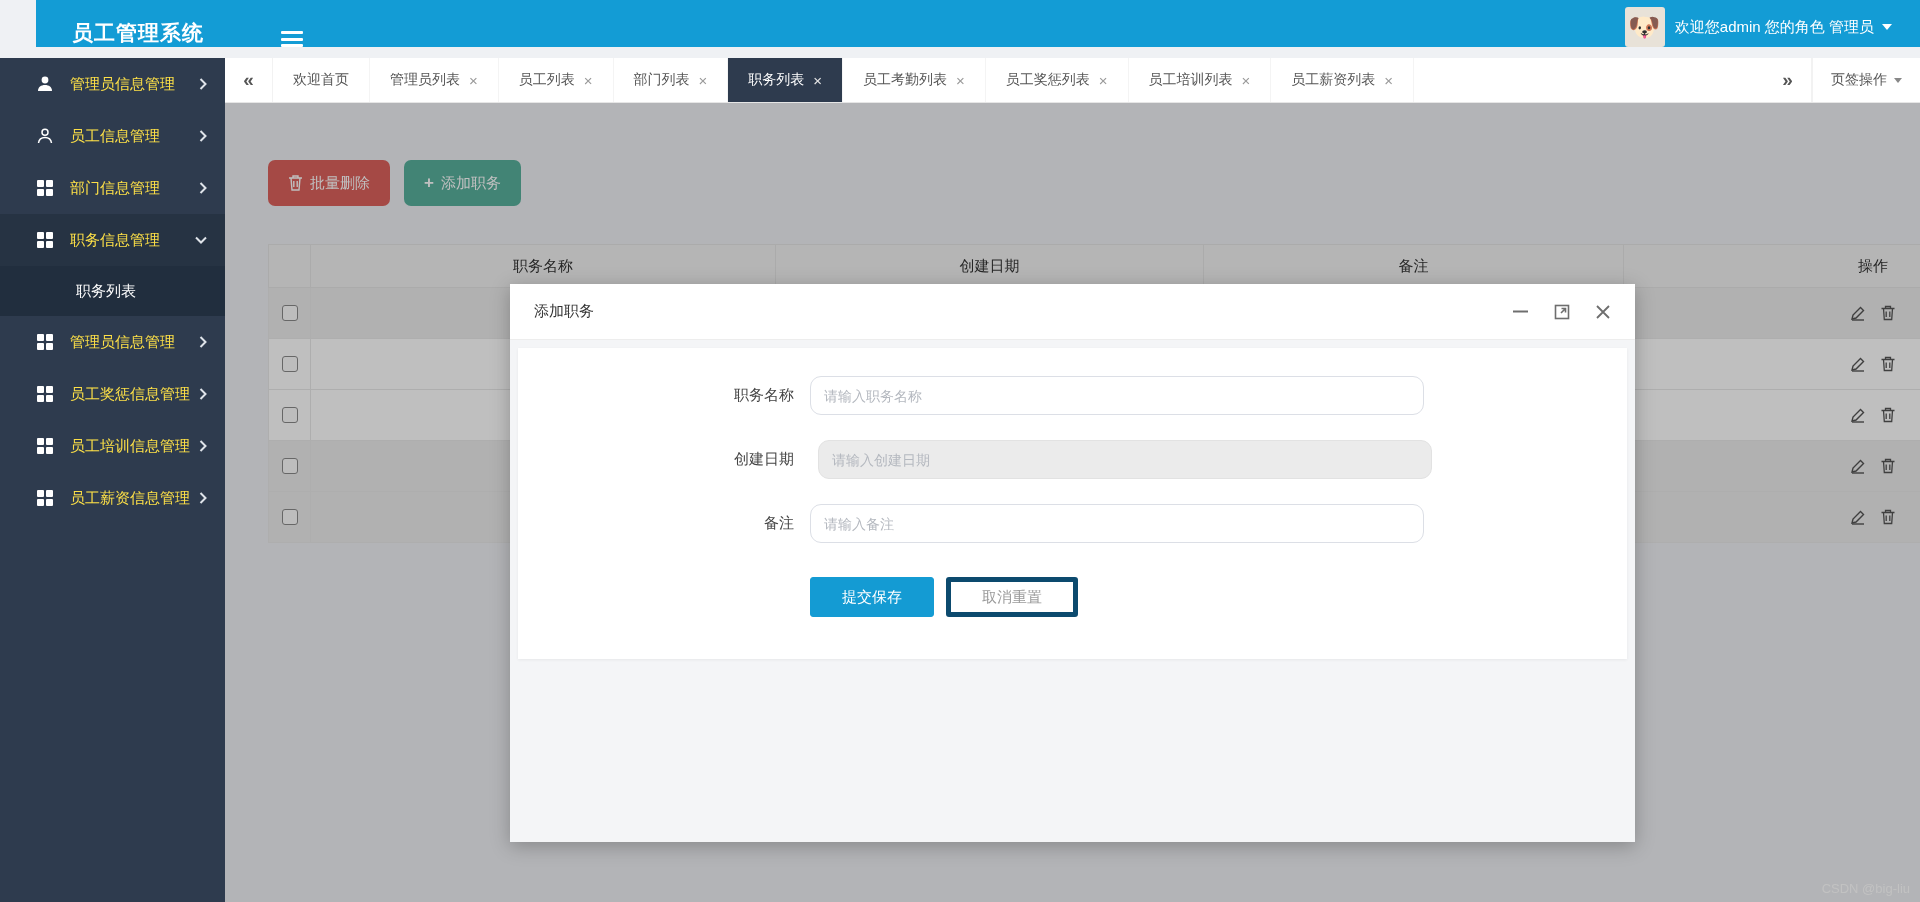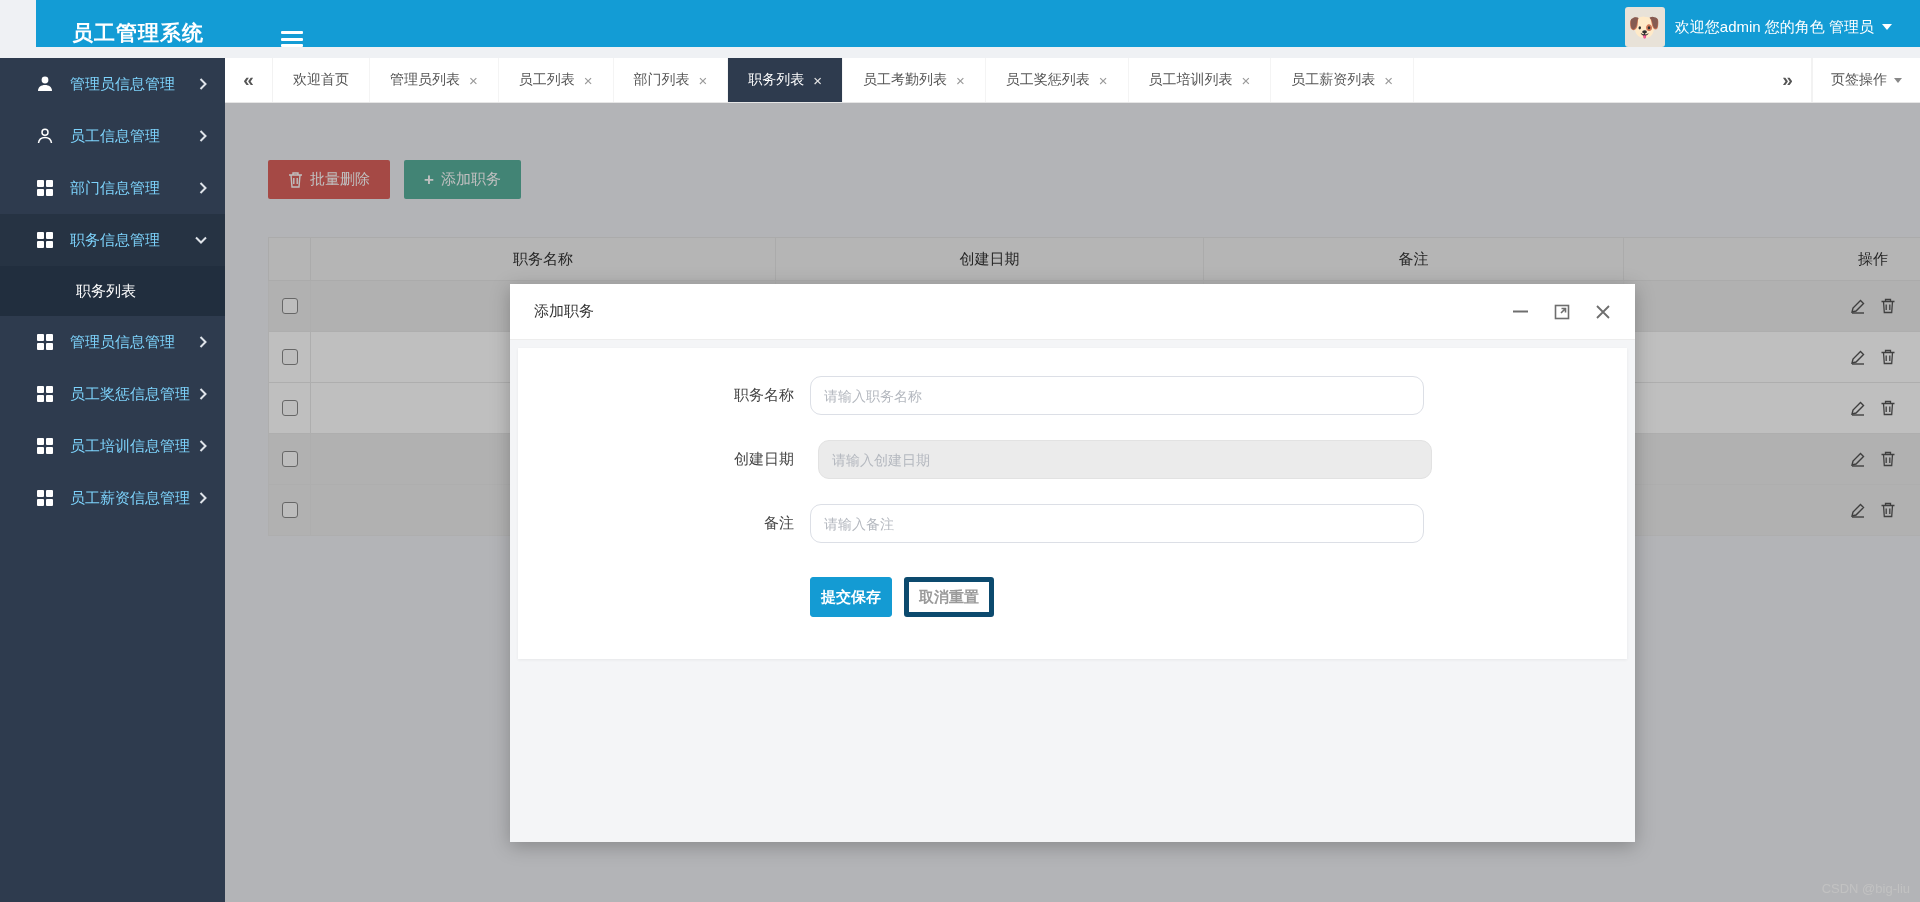--- a/index.html
+++ b/index.html
@@ -10,42 +10,42 @@
   .navbar { position:absolute; top:0; left:0; right:0; height:47px; background:#139cd5; display:flex; align-items:flex-end; z-index:30;margin-left:36px; }
   .logo { width:225px; padding-left:36px; color:#fff; font-size:21px; font-weight:bold; letter-spacing:1px; }
   .hamburger { width:22px; height:16px; margin-left:20px; display:flex; flex-direction:column; justify-content:space-between; cursor:pointer; }
   .hamburger i { display:block; height:3px; background:#fff; border-radius:1px; }
   .nav-right { margin-left:auto; display:flex; align-items:center; padding-right:28px; color:#fff; font-size:15px; }
   .avatar { width:40px; height:40px; background:#e8e2d8; border-radius:3px; margin-right:10px; display:flex; align-items:center; justify-content:center; font-size:26px; overflow:hidden; }
   .caret-down { display:inline-block; width:0; height:0; border-left:5px solid transparent; border-right:5px solid transparent; border-top:6px solid #fff; margin-left:8px; }
 
   
   .sidebar { position:absolute; top:58px; left:0; bottom:0; width:225px; background:#2e3b4e; z-index:25; }
-  .side-item { height:52px; display:flex; align-items:center; padding:0 18px 0 36px; color:#7dd3fc; font-size:15px; cursor:pointer; }
+  .side-item { height:52px; display:flex; align-items:center; padding:0 18px 0 36px; color:#fde047; font-size:15px; cursor:pointer; }
   .side-item .mi { width:18px; height:18px; margin-right:16px; flex:none; }
   .side-item .lbl { flex:1; white-space:nowrap; }
   .side-group { background:#263343; }
   .side-sub { height:50px; display:flex; align-items:center; padding-left:76px; color:#fff; font-size:15px; background:#212e3e; cursor:pointer; }
   .chev { flex:none; }
 
   
   .tabbar { position:absolute; top:58px; left:225px; right:0; height:45px; background:#fff; border-bottom:1px solid #e6e6e6; display:flex; align-items:stretch; z-index:20; }
   .tab-scroll { width:48px; display:flex; align-items:center; justify-content:center; color:#555; font-size:19px; font-weight:bold; cursor:pointer; border-right:1px solid #f2f2f2; }
   .tab { display:flex; align-items:center; padding:0 20px; font-size:14px; color:#555; cursor:pointer; border-right:1px solid #f4f4f4; white-space:nowrap; }
   .tab .x { margin-left:9px; color:#999; font-size:15px; }
   .tab.active { background:#2e3b4e; color:#fff; }
   .tab.active .x { color:#e8e8e8; }
   .tab-right { margin-left:auto; display:flex; align-items:stretch; }
   .tab-ops { display:flex; align-items:center; padding:0 18px; font-size:14px; color:#555; border-left:1px solid #f2f2f2; cursor:pointer; }
   .tab-ops .caret { display:inline-block; width:0; height:0; border-left:4px solid transparent; border-right:4px solid transparent; border-top:5px solid #888; margin-left:7px; }
 
   
   .content { position:absolute; top:103px; left:225px; right:0; bottom:0; background:#eff1f4; }
   .toolbar { padding:57px 0 0 43px; display:flex; gap:14px; }
-  .btn { border:none; border-radius:2px; font-size:15px; height:39px; padding:0 20px; display:flex; align-items:center; gap:7px; color:#fff; cursor:pointer; font-family:inherit; }
+  .btn { border:none; border-radius:7px; font-size:15px; height:46px; padding:0 20px; display:flex; align-items:center; gap:7px; color:#fff; cursor:pointer; font-family:inherit; }
   .btn-danger { background:#dd625d; }
   .btn-teal { background:#58b09c; }
   .btn .bi { width:15px; height:16px; }
   .plus { font-size:17px; font-weight:bold; }
 
   table.grid { margin:38px 22px 0 43px; width:1855px; border-collapse:collapse; table-layout:fixed; background:#fff; }
   .grid th { background:#f2f2f2; font-weight:normal; font-size:15px; color:#333; height:43px; border:1px solid #e4e4e4; }
   .grid td { height:51px; border:1px solid #e9e9e9; text-align:center; font-size:15px; color:#333; }
   .grid tr.odd td { background:#ececec; }
   .grid tr.even td { background:#ffffff; }
@@ -65,21 +65,21 @@
   .modal-body { flex:1; padding:8px; overflow:hidden; }
   .card { background:#fff; box-shadow:0 1px 3px rgba(0,0,0,0.06); }
   .card-head { padding:20px 26px; font-size:15px; color:#333; border-bottom:1px solid #f2f2f2; }
   .card-body { padding:28px 0 42px 188px; }
   .form-row { display:flex; align-items:center; margin-bottom:25px; }
   .form-label { width:88px; text-align:right; font-size:15px; color:#444; margin-right:16px; flex:none; }
   .form-input { width:614px; height:39px; border:1px solid #dcdfe6; border-radius:11px; padding:0 13px; font-size:14px; color:#333; background:#fff; font-family:inherit; outline:none; }
   .form-input::placeholder { color:#b4b8bf; }
   .form-input:disabled { background:#ebebeb; border-color:#e2e2e2;margin-left:8px; }
   .form-btns { display:flex; gap:12px; margin-left:104px; margin-top:34px; }
-  .fbtn { height:40px; padding:0 10px; font-size:15px; border-radius:3px; cursor:pointer; font-family:inherit;font-weight:bold; }
+  .fbtn { height:40px; padding:0 31px; font-size:15px; border-radius:3px; cursor:pointer; font-family:inherit; }
   .fbtn-primary { background:#149bd3; color:#fff; border:1px solid #149bd3; }
   .fbtn-plain { background:#fff; color:#9a9a9a; border:5px solid #0c4a6e; }
 </style>
 </head>
 <body>
 
 <div class="app">
 
   <header class="navbar">
     <div class="logo">员工管理系统</div>

